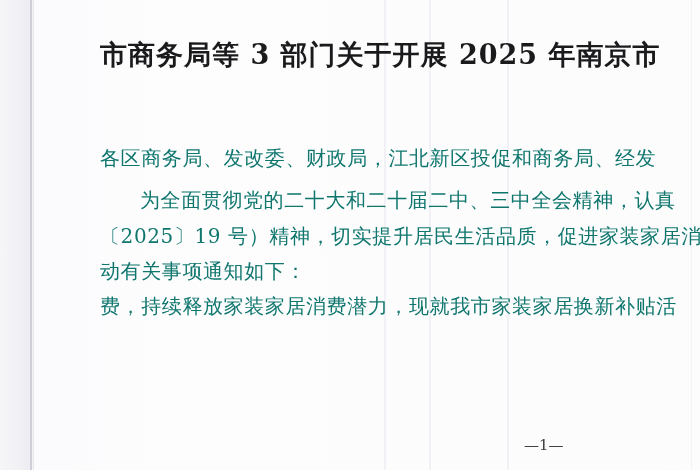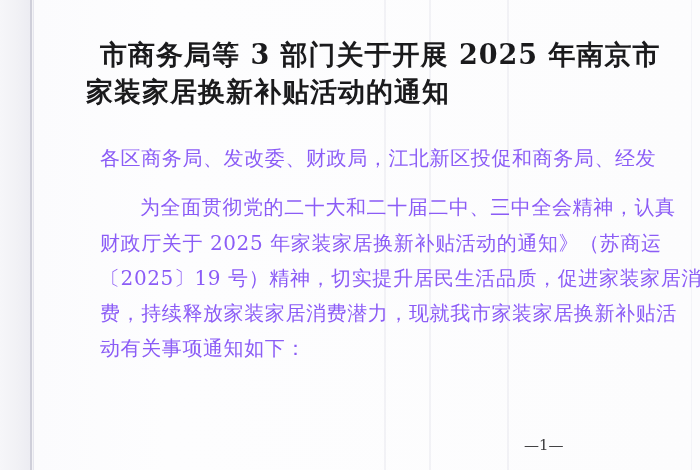--- a/index.html
+++ b/index.html
@@ -64,34 +64,34 @@
     line-height: 37px;
     letter-spacing: 1px;
   }
   .title-line-2 {
     transform: translateX(-14px);
   }
   .content-block {
     position: absolute;
     left: 100px; top: 141px;
     width: 562px;
-    color: #8b5cf6;
+    color: #0f766e;
     font-size: 20px;
     line-height: 35.3px;
     letter-spacing: 0.6px;
     font-weight: 400;
   }
   .text-line {
     white-space: nowrap;
   }
   .indent {
     padding-left: 40px;
   }
   .para-gap {
-    margin-top: 14px;
+    margin-top: 7px;
   }
   .page-number {
     position: absolute;
     left: 524px; top: 436px;
     width: 90px;
     color: #3c3c3e;
     font-size: 15px;
     letter-spacing: 0px;
     text-align: left;
   }
@@ -106,27 +106,25 @@
 
   <div class="page">
     <div class="artifact a1"></div>
     <div class="artifact a2"></div>
     <div class="artifact a3"></div>
     <div class="artifact a4"></div>
   </div>
 
   <div class="title-block">
     <div class="text-line title-line-1">市商务局等 3 部门关于开展 2025 年南京市</div>
-    <div class="text-line title-line-2">家装家居换新补贴活动的通知</div>
   </div>
 
   <div class="content-block">
     <div class="text-line">各区商务局、发改委、财政局，江北新区投促和商务局、经发</div>
 
     <div class="text-line indent para-gap">为全面贯彻党的二十大和二十届二中、三中全会精神，认真</div>
-    <div class="text-line">财政厅关于 2025 年家装家居换新补贴活动的通知》（苏商运</div>
     <div class="text-line">〔2025〕19 号）精神，切实提升居民生活品质，促进家装家居消</div>
+    <div class="text-line">动有关事项通知如下：</div>
     <div class="text-line">费，持续释放家装家居消费潜力，现就我市家装家居换新补贴活</div>
-    <div class="text-line">动有关事项通知如下：</div>
   </div>
 
   <div class="page-number">—1—</div>
 </div>
 
 </body></html>

